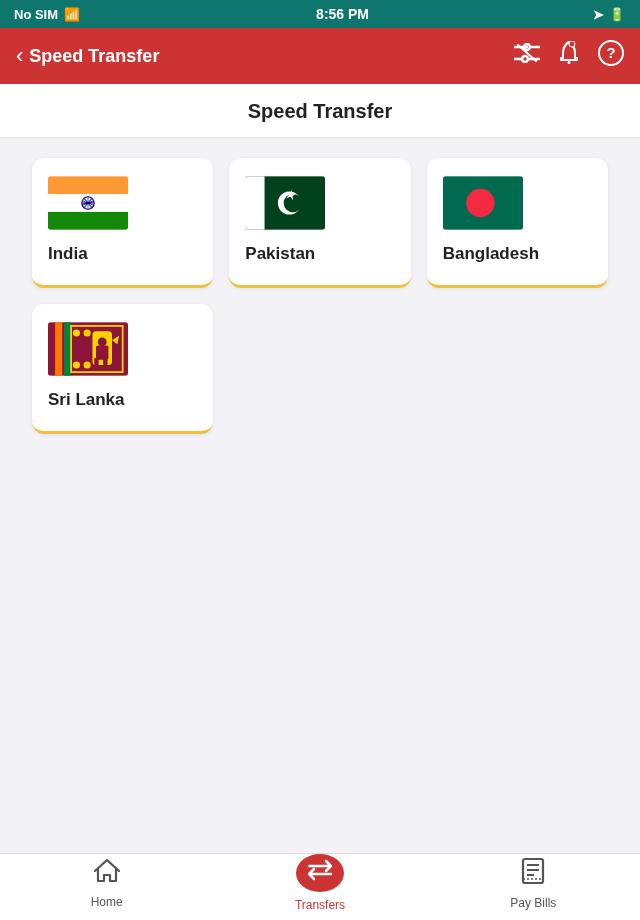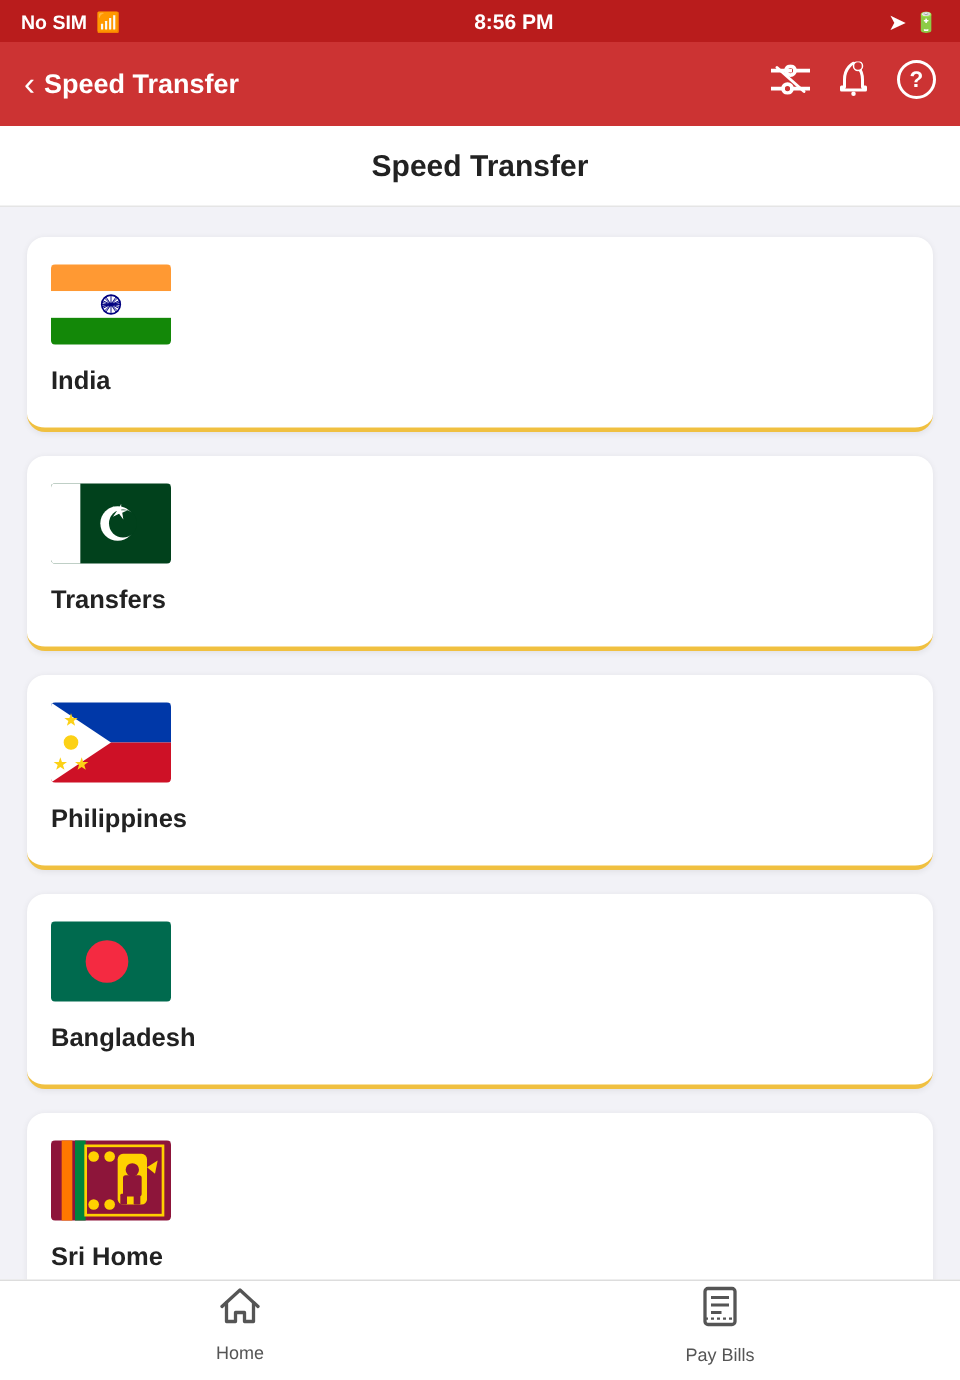--- a/index.html
+++ b/index.html
@@ -8,21 +8,21 @@
       width: 640px;
       height: 920px;
       font-family: -apple-system, 'Helvetica Neue', Arial, sans-serif;
       background: #f2f2f7;
       overflow: hidden;
       position: relative;
     }
 
     
     .status-bar {
-      background: #b91c1c;
+      background: #0f766e;
       color: #fff;
       height: 28px;
       display: flex;
       align-items: center;
       justify-content: space-between;
       padding: 0 14px;
       font-size: 13px;
       font-weight: 600;
     }
     .status-left { display: flex; align-items: center; gap: 6px; }
@@ -74,23 +74,23 @@
       border-bottom: 1px solid #e5e5e5;
     }
     .page-title {
       font-size: 20px;
       font-weight: 600;
       color: #222;
     }
 
     
     .content {
-      padding: 20px 18px;
+      padding: 20px 32px;
       display: grid;
-      grid-template-columns: 1fr;
+      grid-template-columns: 1fr 1fr 1fr;
       gap: 16px;
       background: #f2f2f7;
     }
 
     
     .country-card {
       background: #fff;
       border-radius: 12px;
       padding: 18px 16px 18px;
       border-bottom: 3px solid #f0c040;
@@ -256,38 +256,23 @@
   <div class="country-card">
     <div class="flag-container">
       <svg class="flag-svg" viewBox="0 0 90 60">
         <rect width="90" height="60" fill="#01411C"></rect>
         <rect width="22" height="60" fill="#ffffff"></rect>
         <circle cx="50" cy="30" r="13" fill="white"></circle>
         <circle cx="54" cy="30" r="10.5" fill="#01411C"></circle>
         <polygon points="58,20 59.5,25.5 65,24 61,27.5 63.5,33 58.5,29 54,33 56,27.5 51,24 57,25.5" fill="white" transform="translate(2,-2) scale(0.85) rotate(15,58,26)"></polygon>
       </svg>
     </div>
-    <span class="country-name">Transfers</span>
-  </div>
-
-  <div class="country-card">
-    <div class="flag-container">
-      <svg class="flag-svg" viewBox="0 0 90 60">
-        <rect width="90" height="30" fill="#0038A8"></rect>
-        <rect y="30" width="90" height="30" fill="#CE1126"></rect>
-        <polygon points="0,0 0,60 45,30" fill="white"></polygon>
-        <circle cx="15" cy="30" r="5" fill="#FCD116" stroke="#FCD116"></circle>
-
-        <polygon points="15,8 16.2,11.6 20,11.6 17,13.9 18.1,17.5 15,15.3 11.9,17.5 13,13.9 10,11.6 13.8,11.6" fill="#FCD116"></polygon>
-        <polygon points="4,42 5.2,45.6 9,45.6 6,47.9 7.1,51.5 4,49.3 0.9,51.5 2,47.9 -1,45.6 2.8,45.6" fill="#FCD116" transform="translate(3,-1)"></polygon>
-        <polygon points="26,42 27.2,45.6 31,45.6 28,47.9 29.1,51.5 26,49.3 22.9,51.5 24,47.9 21,45.6 24.8,45.6" fill="#FCD116" transform="translate(-3,-1)"></polygon>
-      </svg>
-    </div>
-    <span class="country-name">Philippines</span>
-  </div>
+    <span class="country-name">Pakistan</span>
+  </div>
+
 
   <div class="country-card">
     <div class="flag-container">
       <svg class="flag-svg" viewBox="0 0 90 60">
         <rect width="90" height="60" fill="#006A4E"></rect>
         <circle cx="42" cy="30" r="16" fill="#F42A41"></circle>
       </svg>
     </div>
     <span class="country-name">Bangladesh</span>
   </div>
@@ -308,38 +293,49 @@
         <rect x="54" y="26" width="14" height="16" rx="2" fill="#8D153A"></rect>
         <rect x="52" y="40" width="5" height="8" rx="1" fill="#8D153A"></rect>
         <rect x="62" y="40" width="5" height="8" rx="1" fill="#8D153A"></rect>
 
         <circle cx="32" cy="12" r="4" fill="#FFD100"></circle>
         <circle cx="32" cy="48" r="4" fill="#FFD100"></circle>
         <circle cx="44" cy="12" r="4" fill="#FFD100"></circle>
         <circle cx="44" cy="48" r="4" fill="#FFD100"></circle>
       </svg>
     </div>
-    <span class="country-name">Sri Home</span>
+    <span class="country-name">Sri Lanka</span>
   </div>
 
 </div>
 
 <div class="bottom-nav">
 
   <div class="nav-item">
     <span class="nav-icon">
       <svg width="28" height="26" viewBox="0 0 28 26" fill="none">
         <path d="M2 13L14 2L26 13" stroke="#555" stroke-width="2.2" stroke-linecap="round" stroke-linejoin="round"></path>
         <path d="M5 10.5V23H11V17H17V23H23V10.5" stroke="#555" stroke-width="2.2" stroke-linecap="round" stroke-linejoin="round"></path>
       </svg>
     </span>
     <span class="nav-label">Home</span>
   </div>
 
 
+  <div class="nav-item">
+    <div class="nav-active-bg">
+      <span class="nav-icon">
+        <svg width="26" height="22" viewBox="0 0 26 22" fill="none">
+          <path d="M2 7H24M24 7L19 2M24 7L19 12" stroke="white" stroke-width="2.5" stroke-linecap="round" stroke-linejoin="round"></path>
+          <path d="M24 15H2M2 15L7 10M2 15L7 20" stroke="white" stroke-width="2.5" stroke-linecap="round" stroke-linejoin="round"></path>
+        </svg>
+      </span>
+    </div>
+    <span class="nav-label active">Transfers</span>
+  </div>
 
   <div class="nav-item">
     <span class="nav-icon">
       <svg width="26" height="28" viewBox="0 0 26 28" fill="none">
         <rect x="3" y="2" width="20" height="24" rx="2" stroke="#555" stroke-width="2.2"></rect>
         <line x1="7" y1="8" x2="19" y2="8" stroke="#555" stroke-width="2"></line>
         <line x1="7" y1="13" x2="19" y2="13" stroke="#555" stroke-width="2"></line>
         <line x1="7" y1="18" x2="14" y2="18" stroke="#555" stroke-width="2"></line>
         <line x1="3" y1="22" x2="23" y2="22" stroke="#555" stroke-width="1.5" stroke-dasharray="2 2"></line>
       </svg>

